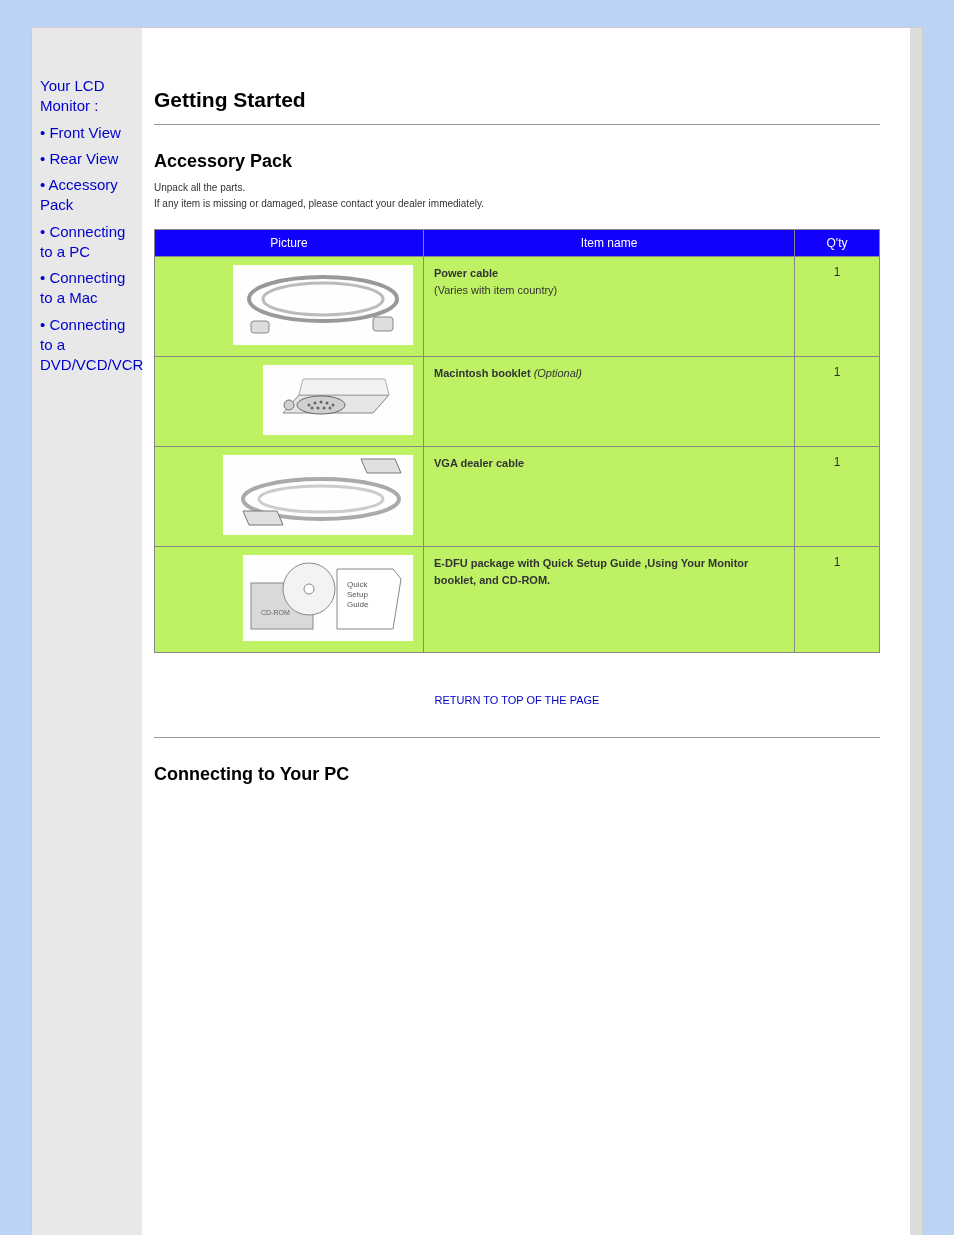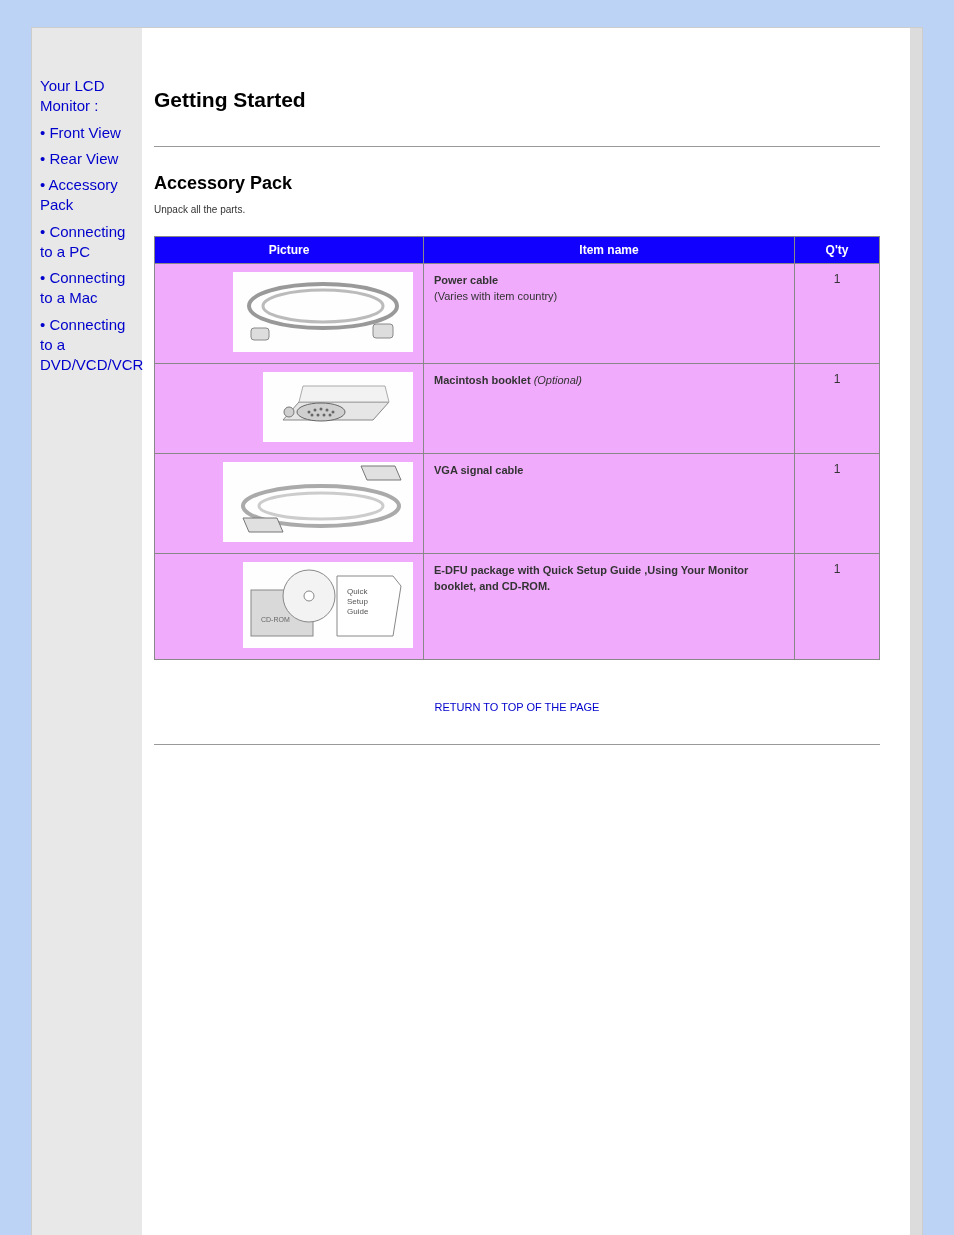--- a/index.html
+++ b/index.html
@@ -24,21 +24,21 @@
   .main{
     flex:1;
     padding:60px 30px 40px 12px;
     background:#fff;
     min-height:1150px;
   }
   .right-scroll{
     width:12px;
     background:#dcdcdc;
   }
-  h1{font-size:21px;color:#000;margin:0 0 34px 0;font-weight:bold;}
+  h1{font-size:21px;color:#000;margin:0 0 12px 0;font-weight:bold;}
   h2{font-size:18px;color:#000;margin:0 0 8px 0;font-weight:bold;}
   hr.rule{
     border:none;
     border-top:1px solid #999;
     margin:4px 0 26px 0;
   }
   .sidebar-links{
     position:absolute;
     left:8px;
     top:48px;
@@ -60,31 +60,31 @@
     margin-bottom:18px;
   }
   table.acc{
     border-collapse:collapse;
     width:100%;
     font-size:12px;
   }
   table.acc th{
     background:#1200ff;
     color:#fff;
-    font-weight:bold;
+    font-weight:normal;
     text-align:center;
     padding:6px 4px;
     border:1px solid #888;
     font-size:12px;
   }
   table.acc td{
     border:1px solid #888;
     padding:8px 10px;
     vertical-align:top;
-    background:#f0abfc;
+    background:#bef264;
   }
   .img-cell{width:248px;text-align:right;padding:4px;}
   .qty-cell{width:64px;text-align:center;vertical-align:middle;}
   .item-desc{font-size:11px;line-height:1.5;}
   .item-desc b{font-weight:bold;}
   .item-desc i{font-style:italic;}
   a.toplink{color:#0000cc;font-size:11px;text-decoration:none;text-align:center;}
   .section-spacer{height:70px;}
   
   .drawing{
@@ -122,20 +122,21 @@
   </div>
 
   <div class="main">
 
     <h1>Getting Started</h1>
     <hr class="rule">
 
     <h2>Accessory Pack</h2>
     <div class="intro">
       <span>Unpack all the parts.</span><br>
+      <span>If any item is missing or damaged, please contact your dealer immediately.</span>
     </div>
 
     <table class="acc">
       <tbody>
           <tr>
         <th>Picture</th>
         <th>Item name</th>
         <th>Q'ty</th>
       </tr>
 
@@ -190,21 +191,21 @@
         <td class="img-cell">
           <svg class="drawing" width="190" height="80" viewBox="0 0 190 80">
             <ellipse cx="98" cy="44" rx="78" ry="20" fill="none" stroke="#aaa" stroke-width="4"></ellipse>
             <ellipse cx="98" cy="44" rx="62" ry="13" fill="none" stroke="#ccc" stroke-width="3"></ellipse>
             <polygon points="138,4 172,4 178,18 144,18" fill="#e0e0e0" stroke="#777"></polygon>
             <polygon points="20,56 54,56 60,70 26,70" fill="#e0e0e0" stroke="#777"></polygon>
           </svg>
         </td>
         <td>
           <div class="item-desc">
-            <b>VGA signal cable</b>
+            <b>VGA dealer cable</b>
           </div>
         </td>
         <td class="qty-cell">1</td>
       </tr>
 
       <tr>
         <td class="img-cell">
           <svg class="drawing" width="170" height="86" viewBox="0 0 170 86">
             <rect x="8" y="28" width="62" height="46" fill="#d9d9d9" stroke="#888"></rect>
             <text x="18" y="60" font-size="7" fill="#666">CD-ROM</text>
@@ -225,19 +226,20 @@
       </tr>
     </tbody>
       </table>
 
     <div style="text-align:center;margin:40px 0 30px 0;">
       <a href="#" class="toplink">RETURN TO TOP OF THE PAGE</a>
     </div>
 
     <hr class="rule">
 
+    <h2>Connecting to Your PC</h2>
 
     <div class="section-spacer"></div>
 
   </div>
 
   <div class="right-scroll"></div>
 </div>
 
 </body></html>

